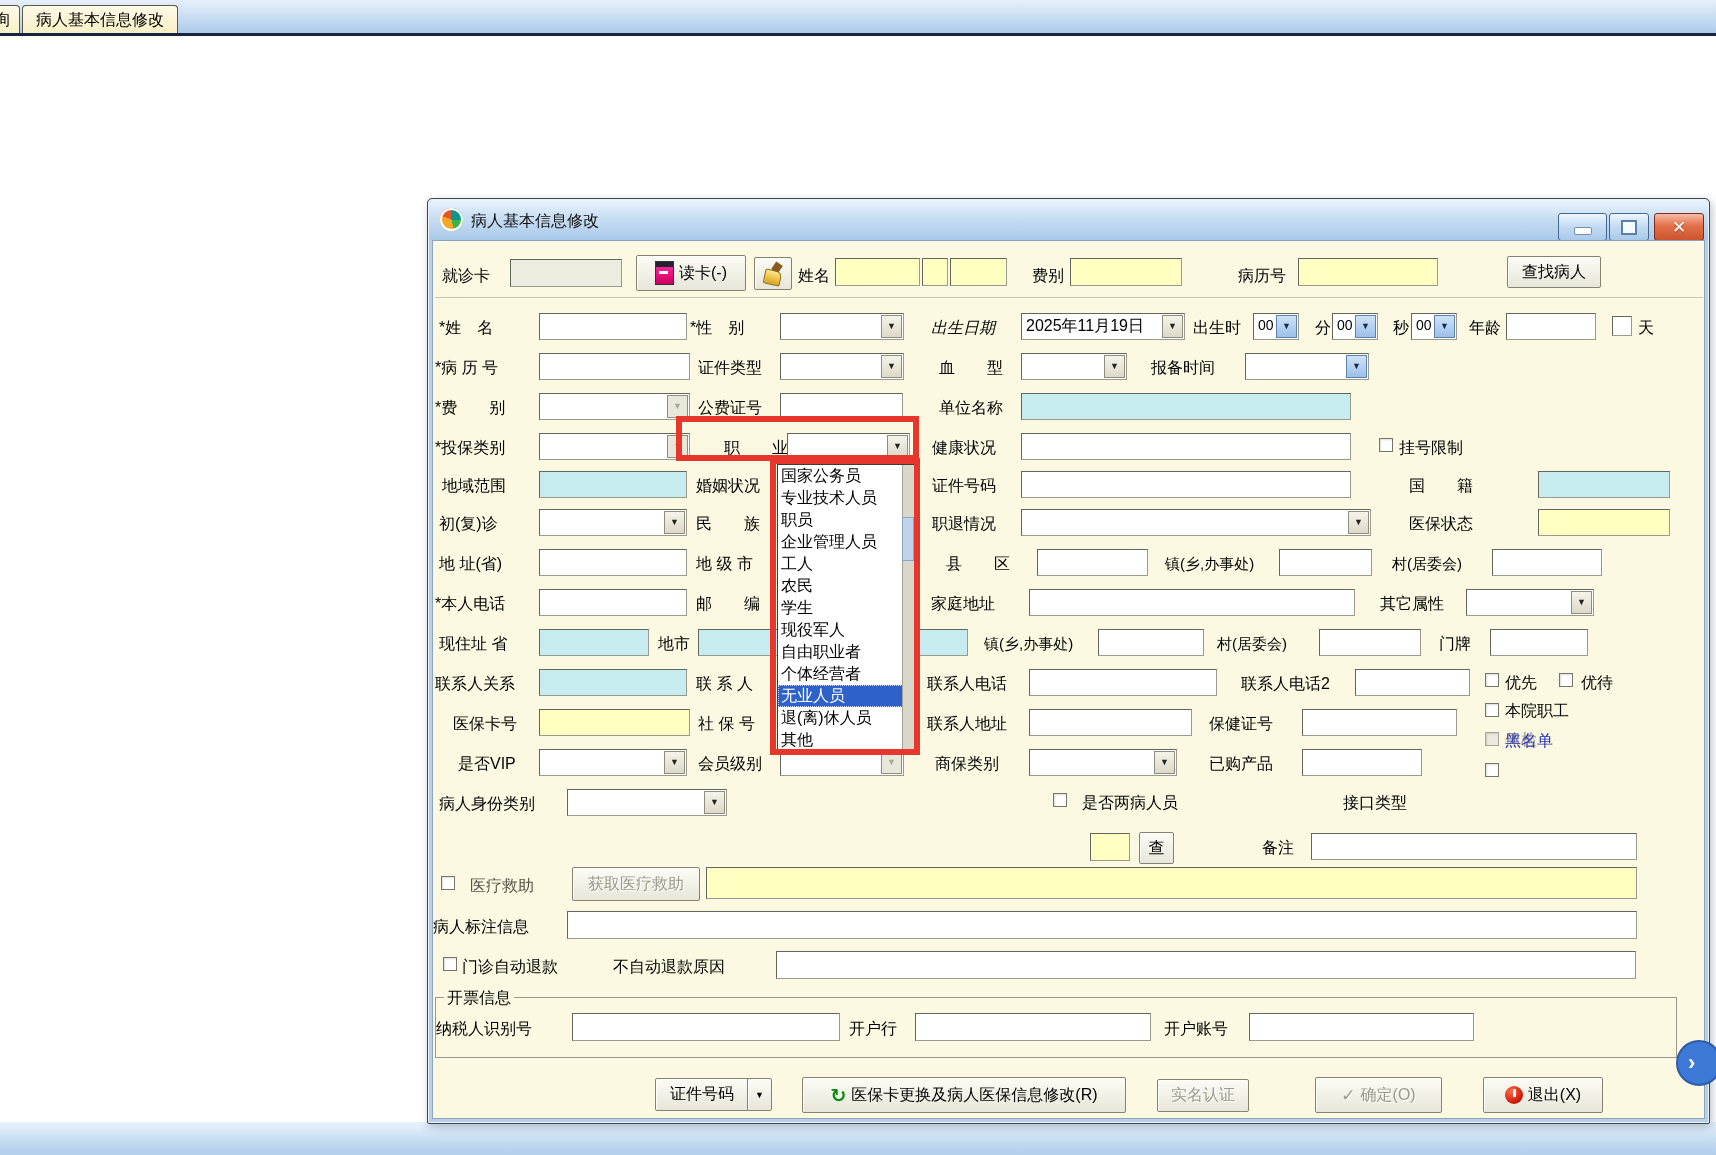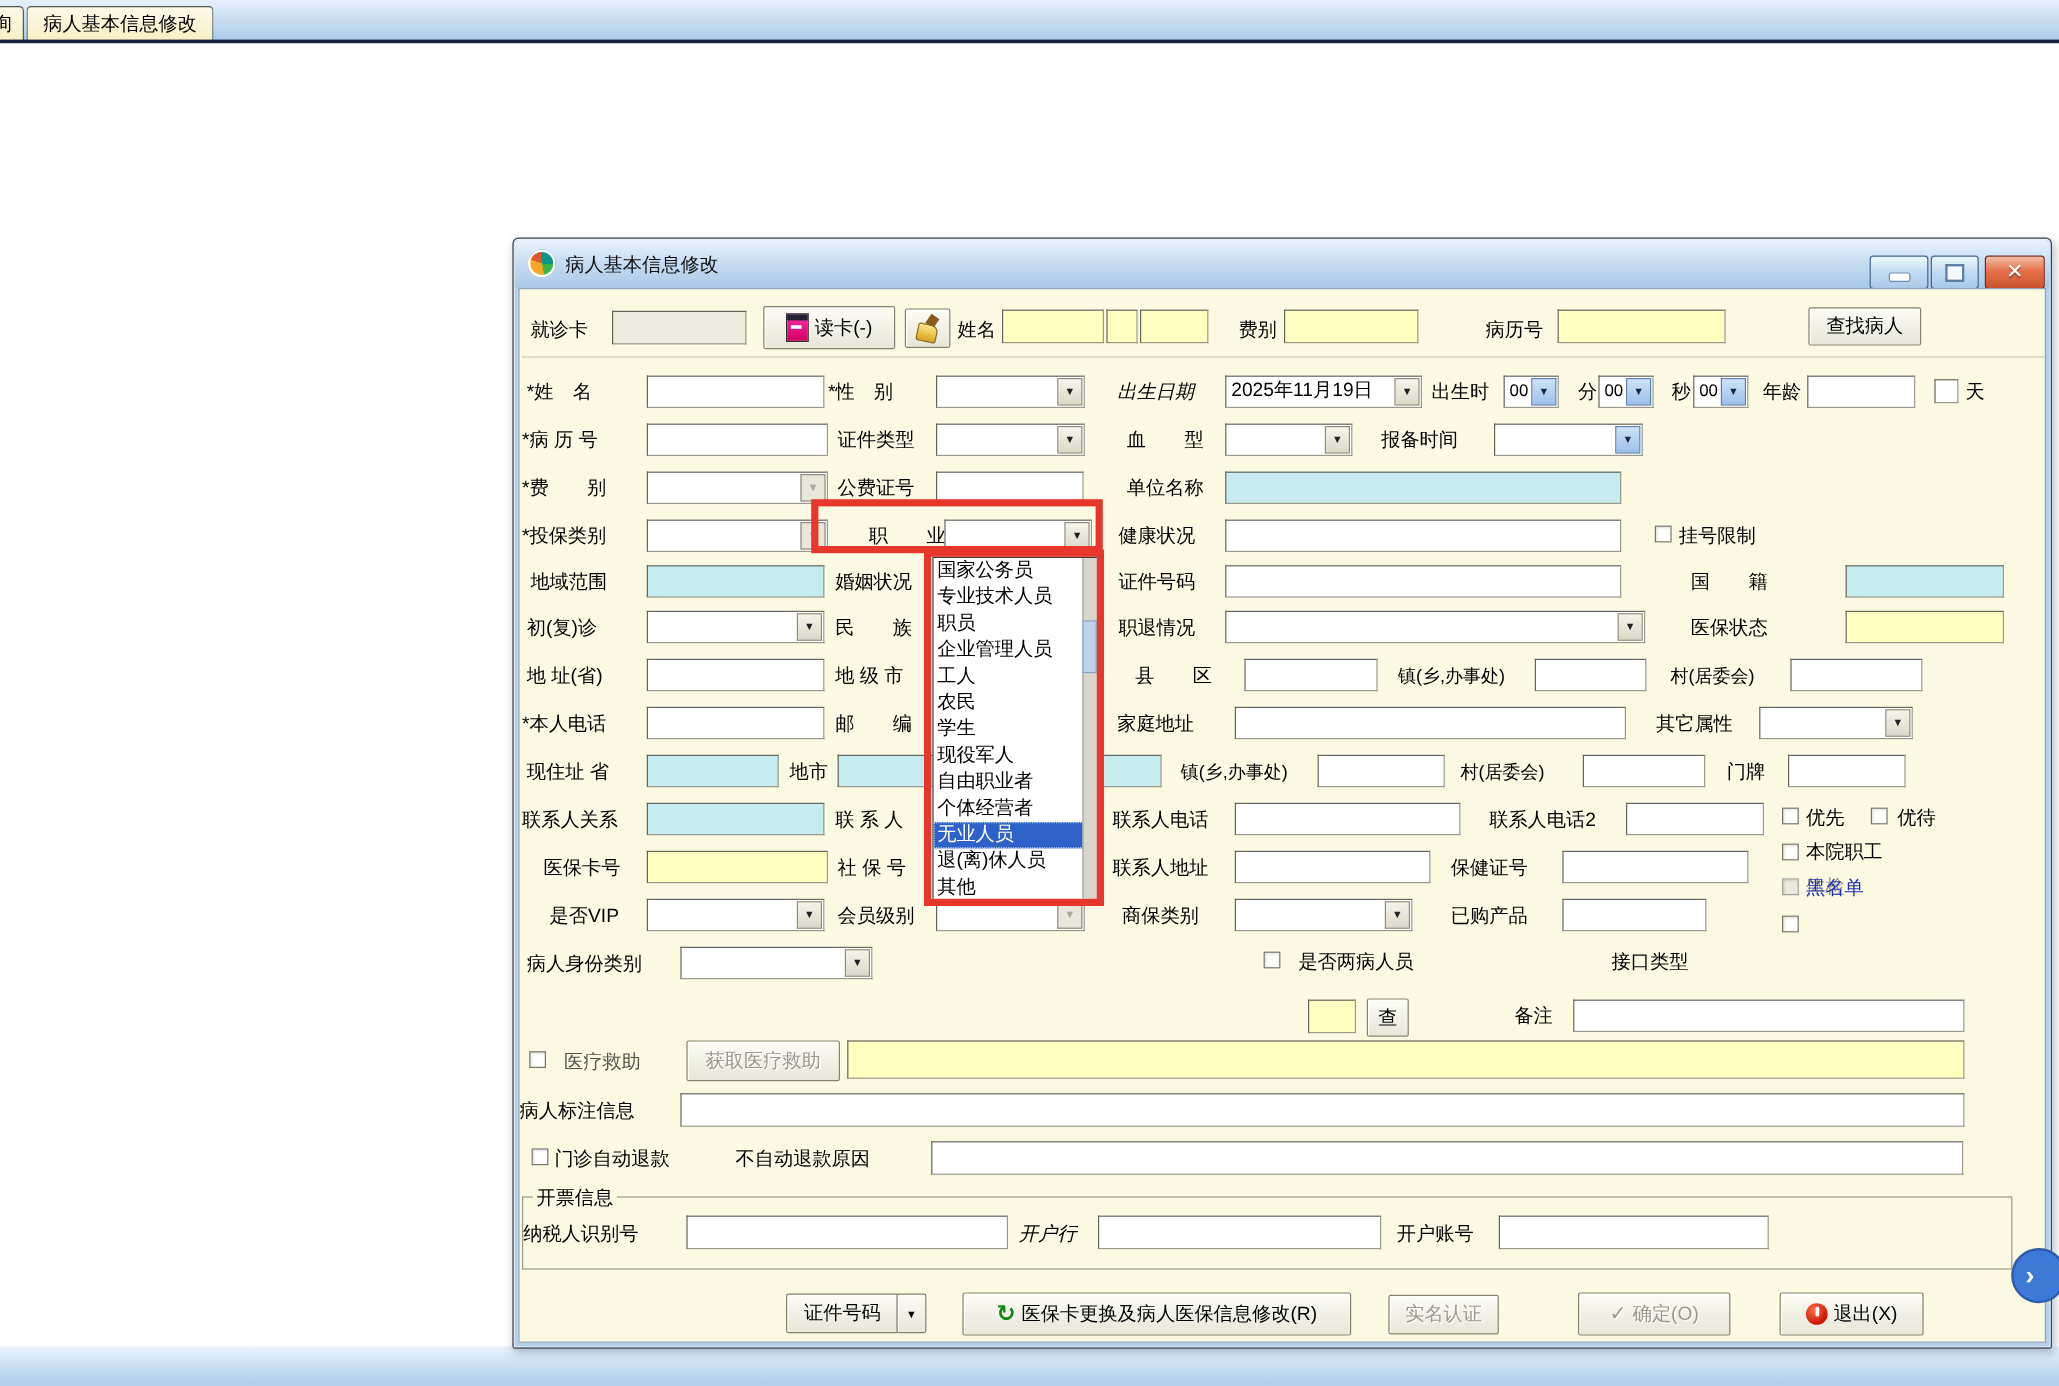--- a/index.html
+++ b/index.html
@@ -305,21 +305,21 @@
       <div class="ck" style="left:10px;top:716px;"></div>
       <div class="lb" style="left:29px;top:717px;">门诊自动退款</div>
       <div class="lb" style="left:180px;top:717px;">不自动退款原因</div>
       <div class="fi" style="left:343px;top:710px;width:860px;height:28px;"></div>
 
       <div class="fs" style="left:2px;top:756px;width:1240px;height:59px;">
         <div class="lg">开票信息</div>
       </div>
       <div class="lb" style="left:3px;top:779px;">纳税人识别号</div>
       <div class="fi" style="left:139px;top:772px;width:268px;height:28px;"></div>
-      <div class="lb" style="left:416px;top:779px;font-style:italic;">开户行</div>
+      <div class="lb" style="left:416px;top:779px;">开户行</div>
       <div class="fi" style="left:482px;top:772px;width:236px;height:28px;"></div>
       <div class="lb" style="left:731px;top:779px;">开户账号</div>
       <div class="fi" style="left:816px;top:772px;width:225px;height:28px;"></div>
 
       <div class="bt" style="left:222px;top:837px;width:92px;height:31px;">
           <span>证件号码</span>
         </div>
       <div class="bt" style="left:314px;top:837px;width:23px;height:31px;font-size:9px;">
           <span>▼</span>
         </div>

